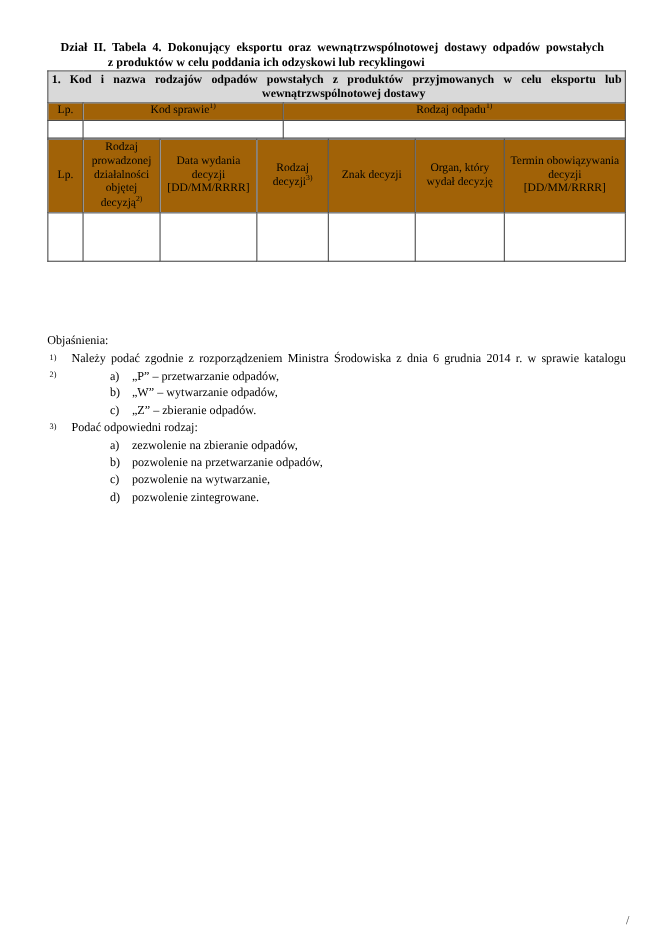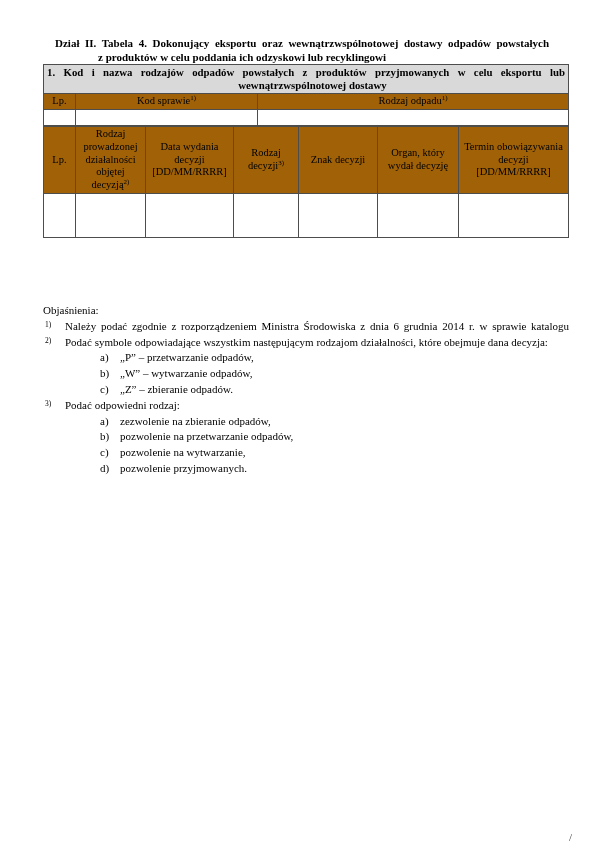--- a/index.html
+++ b/index.html
@@ -138,21 +138,20 @@
   <div class="notes">
     <div>Objaśnienia:</div>
 
     <div class="note-row">
       <span class="note-marker">1)</span>
       <div class="jline">Należy podać zgodnie z rozporządzeniem Ministra Środowiska z dnia 6 grudnia 2014 r. w sprawie katalogu</div>
     </div>
 
     <div class="note-row">
       <span class="note-marker">2)</span>
-      <span>Podać symbole odpowiadające wszystkim następującym rodzajom działalności, które obejmuje dana decyzja:</span>
     </div>
     <div class="sub-row">
       <span class="sub-marker">a)</span>
       <span>„P” – przetwarzanie odpadów,</span>
     </div>
     <div class="sub-row">
       <span class="sub-marker">b)</span>
       <span>„W” – wytwarzanie odpadów,</span>
     </div>
     <div class="sub-row">
@@ -171,19 +170,19 @@
     <div class="sub-row">
       <span class="sub-marker">b)</span>
       <span>pozwolenie na przetwarzanie odpadów,</span>
     </div>
     <div class="sub-row">
       <span class="sub-marker">c)</span>
       <span>pozwolenie na wytwarzanie,</span>
     </div>
     <div class="sub-row">
       <span class="sub-marker">d)</span>
-      <span>pozwolenie przyjmowanych.</span>
+      <span>pozwolenie zintegrowane.</span>
     </div>
   </div>
 
   <div class="footer-mark">/</div>
 
 </div>
 
 </body></html>

